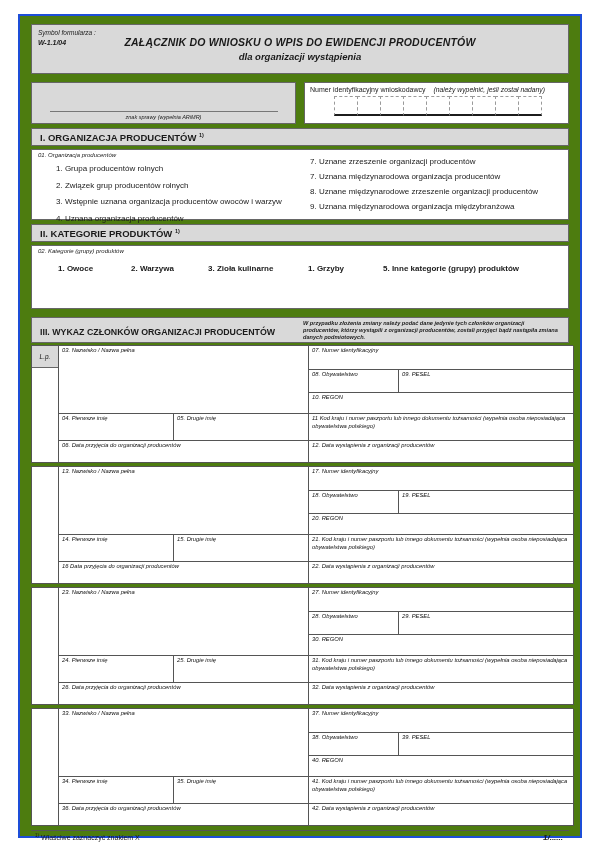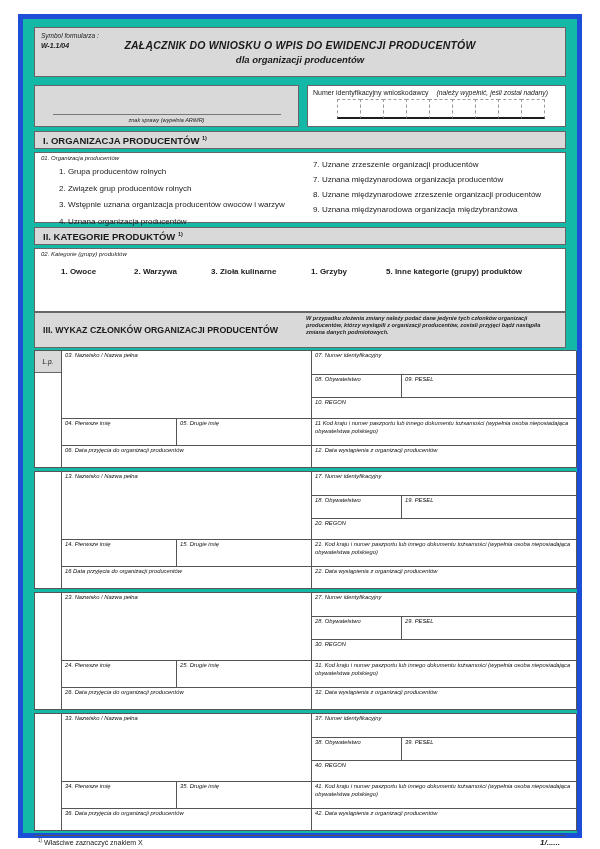--- a/index.html
+++ b/index.html
@@ -1,17 +1,17 @@
 <!DOCTYPE html>
 <html><head>
 <meta charset="utf-8">
 <style>
   * { margin:0; padding:0; box-sizing:border-box; }
   html,body { width:600px; height:849px; background:#ffffff; font-family:"Liberation Sans","DejaVu Sans",sans-serif; color:#1a1a1a; }
-  .frame { position:absolute; left:18px; top:14px; width:564px; height:824px; border:5px solid #1d4ed8; padding:8px 11px 0 11px; background:#14b8a6; }
+  .frame { position:absolute; left:18px; top:14px; width:564px; height:824px; border:2px solid #1d4ed8; padding:8px 11px 0 11px; background:#4d7c0f; }
 
   
   .header-box { position:relative; height:50px; background:#d9d9d9; border:1px solid #666; }
   .symbol { position:absolute; left:6px; top:4px; font-size:6.5px; font-style:italic; line-height:1.35; }
   .symbol .sym-val { font-weight:bold; font-size:7px; }
   .titles { position:absolute; left:0; right:0; top:11px; text-align:center; font-style:italic; font-weight:bold; }
   .title1 { font-size:10.5px; letter-spacing:.2px; }
   .title2 { font-size:9.5px; margin-top:3px; }
 
   
@@ -37,21 +37,21 @@
   .s1-col.left { width:272px; padding-left:18px; margin-top:3px; line-height:16.5px; }
   .s1-col.right { flex:1; margin-top:-4px; line-height:15px; }
   .s1-content { height:71px; }
 
   .s2-content { height:64px; }
   .s2-row { display:flex; margin-top:10px; padding-left:20px; font-size:8px; }
   .s2-row li { list-style:none;font-weight:bold; }
   .s2-row li:nth-child(1){ width:73px; } .s2-row li:nth-child(2){ width:77px; }
   .s2-row li:nth-child(3){ width:100px; } .s2-row li:nth-child(4){ width:75px; }
 
-  .sec3-header { display:flex; align-items:flex-end; gap:8px; margin-top:0; padding:2px 6px 12px 8px; }
+  .sec3-header { display:flex; align-items:center; gap:8px; margin-top:8px; padding:2px 6px 2px 8px; }
   .sec3-title { font-size:8.8px; font-weight:bold; width:255px; padding-top:3px; }
   .sec3-note { flex:1; font-size:5.6px; font-style:italic; line-height:1.2; color:#222; }
 
   
   .member-block { display:grid; grid-template-columns:27px 115px 135px 90px 175px; grid-template-rows:24px 23px 21px 27px 22px; border-top:1px solid #555; border-left:1px solid #555; margin-top:3px; width:542px; }
   .member-block.first { margin-top:2px; }
   .mb-cell { border-right:1px solid #555; border-bottom:1px solid #555; padding:1px 3px; font-size:5.8px; font-style:italic; color:#111; overflow:hidden; background:#fff; }
   .lp-cell { grid-column:1; grid-row:1/6; padding:0; }
   .lp-head { height:22px; background:#d9d9d9; border-bottom:1px solid #666; font-size:6.5px; font-style:italic; display:flex; align-items:center; justify-content:center; }
   .c-name  { grid-column:2/4; grid-row:1/4; }
@@ -76,21 +76,21 @@
 
 <div class="frame">
 
   <div class="header-box">
     <div class="symbol">
       <div>Symbol formularza :</div>
       <div class="sym-val">W-1.1/04</div>
     </div>
     <div class="titles">
       <div class="title1">ZAŁĄCZNIK DO WNIOSKU O WPIS DO EWIDENCJI PRODUCENTÓW</div>
-      <div class="title2">dla organizacji producentów</div>
+      <div class="title2">dla organizacji wystąpienia</div>
     </div>
   </div>
 
   <div class="row2">
     <div class="znak-box">
       <div class="znak-line"></div>
       <div class="znak-caption">znak sprawy (wypełnia ARiMR)</div>
     </div>
     <div class="id-box">
       <div class="id-label-row">

